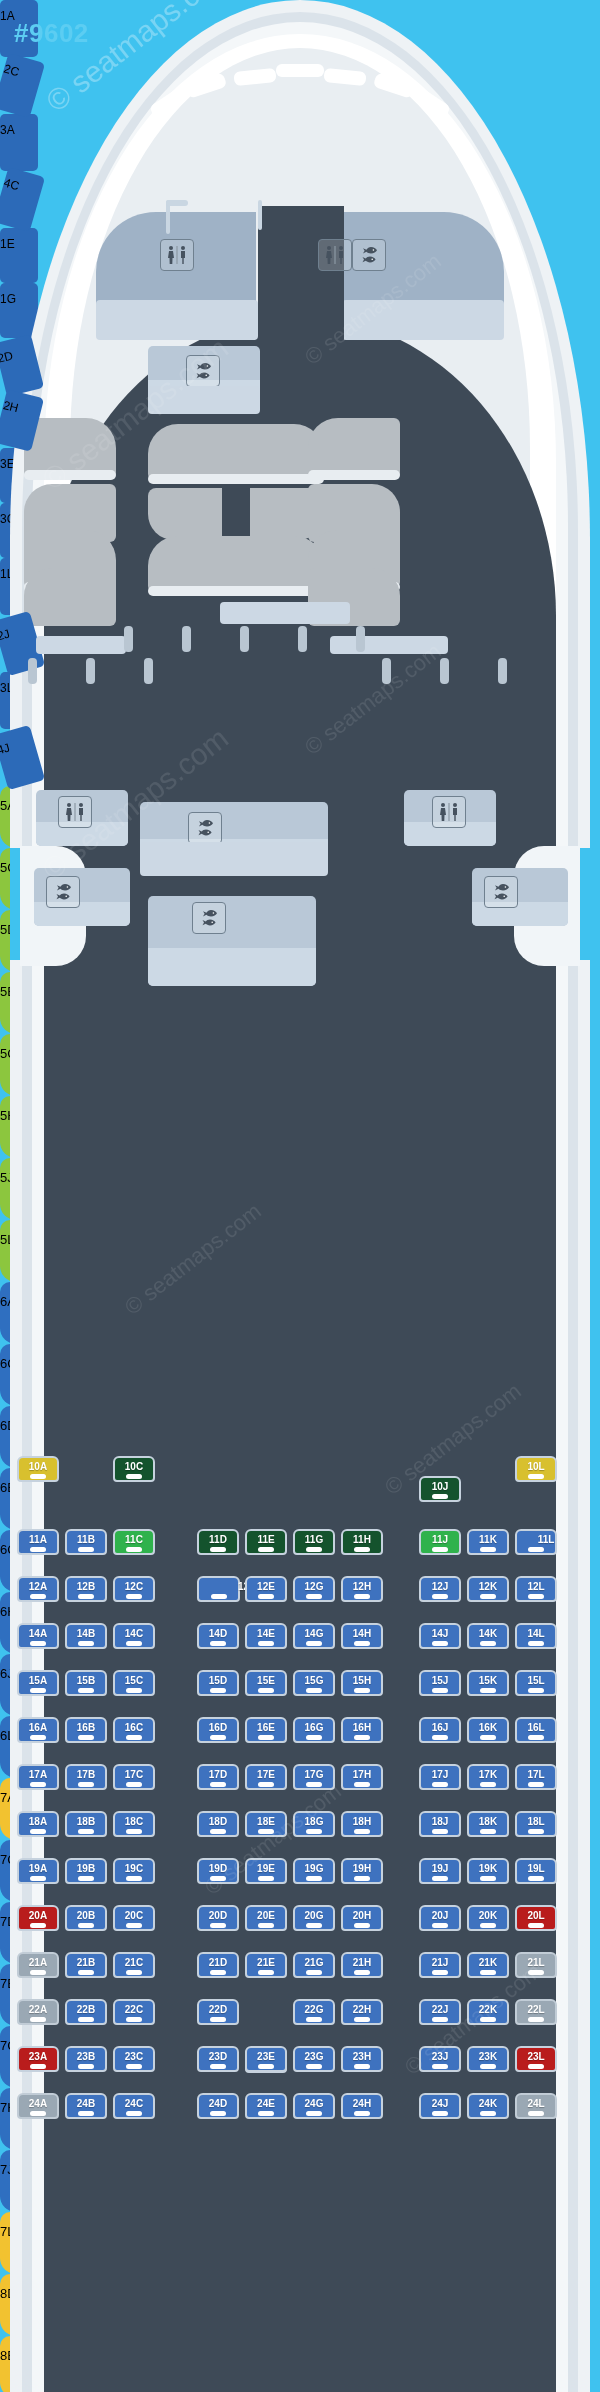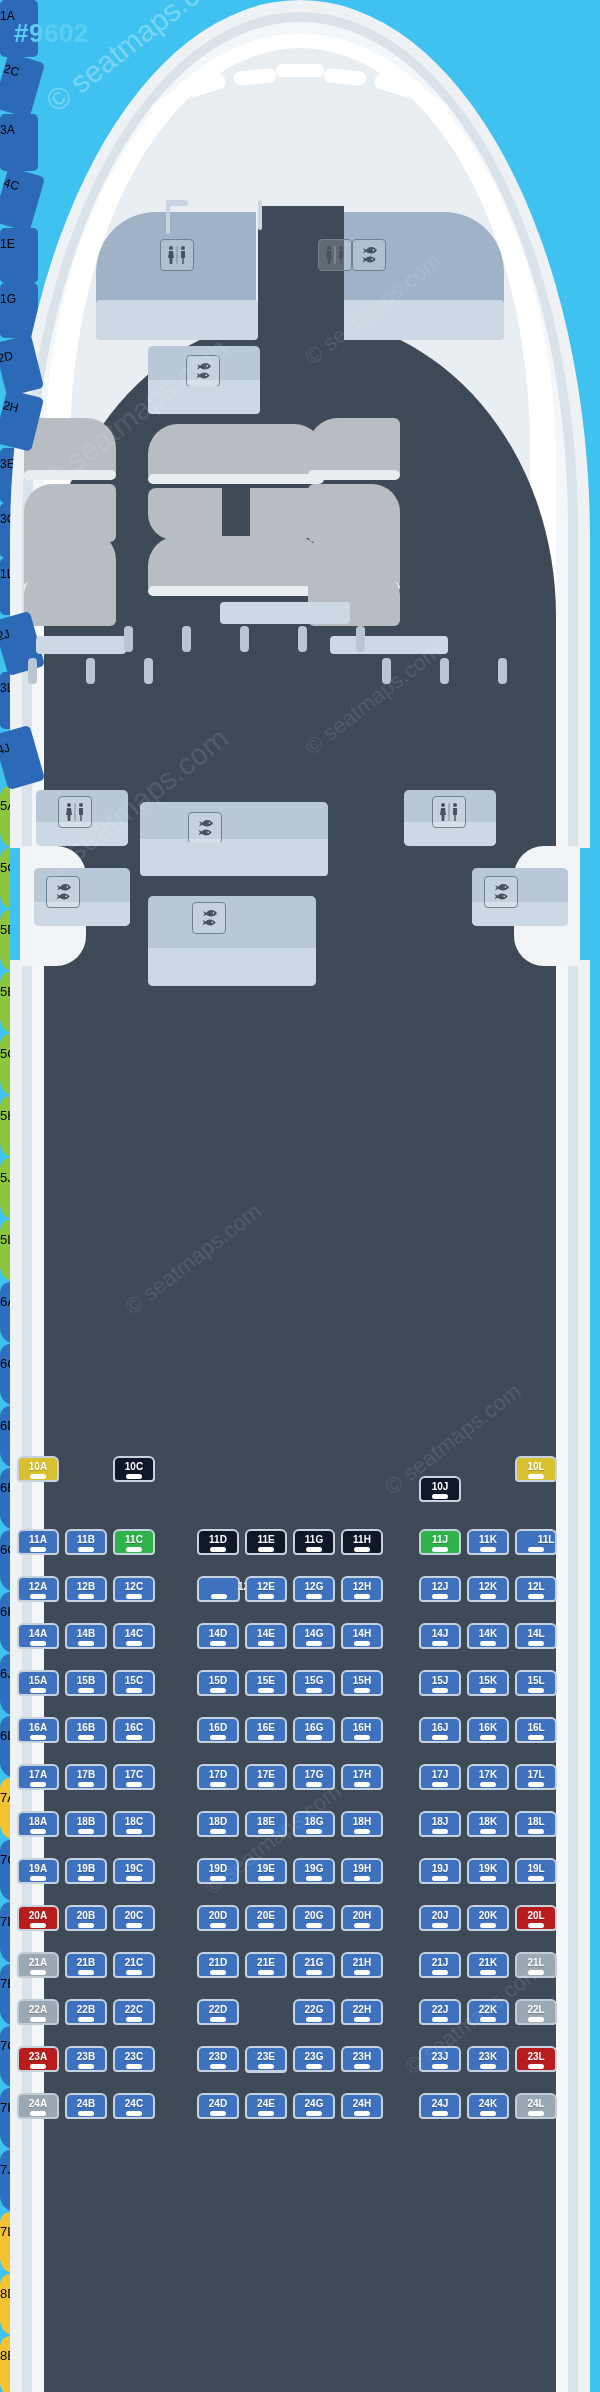--- a/index.html
+++ b/index.html
@@ -107,21 +107,21 @@
 
   
   .eseat{
     width:42px;height:26px;font-size:10px;
     border:2px solid #b9c6d2;border-radius:6px 6px 4px 4px;
     background:#3e72bf;
     padding-top:3px;
   }
   .eseat .cush{bottom:1.5px;width:16px;height:5px;border-radius:3px;}
   .eseat.avail{background:#3e72bf;border-color:#c6d2de;}
-  .eseat.green-l{background:#0f172a;border-color:#c6d2de;}
+  .eseat.green-l{background:#14532d;border-color:#c6d2de;}
   .eseat.green-d{background:#2fb24c;border-color:#c6d2de;}
   .eseat.yellow{background:#b91c1c;border-color:#c6d2de;}
   .eseat.olive{background:#d8c02e;border-color:#c6d2de;}
   .eseat.na{background:#9aa8b4;border-color:#c1ccd6;}
 
   
   .pseat{
     width:56px;height:50px;font-size:13px;
     border-radius:10px 10px 16px 16px;
     background:#2f6fc0;

